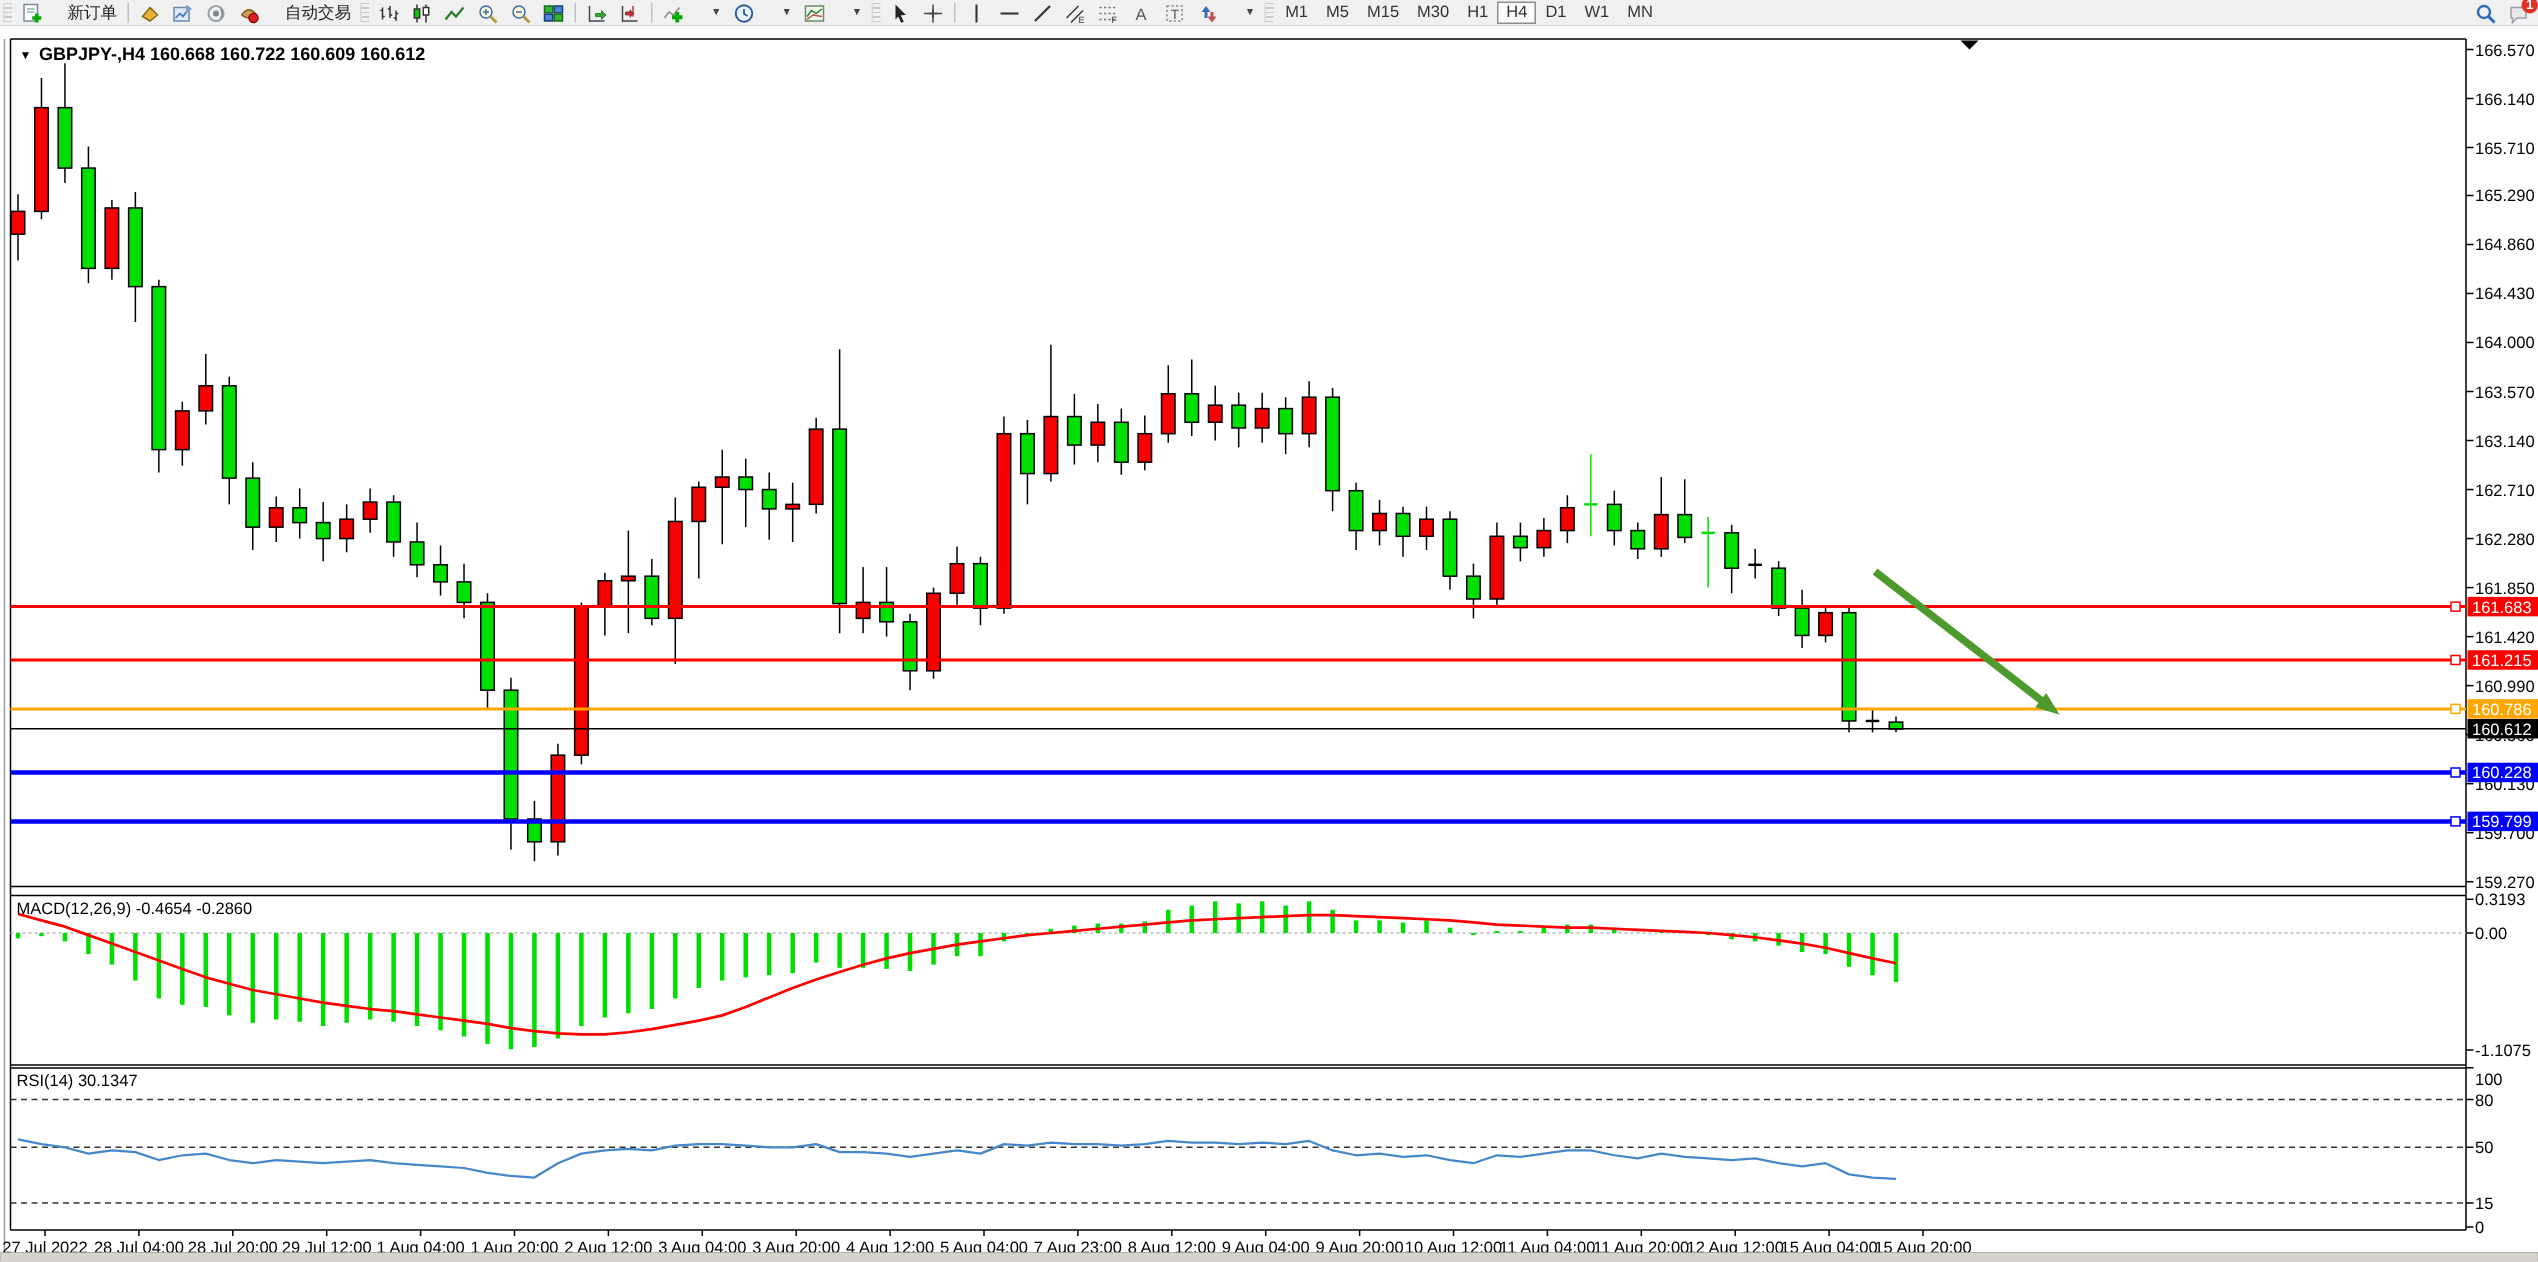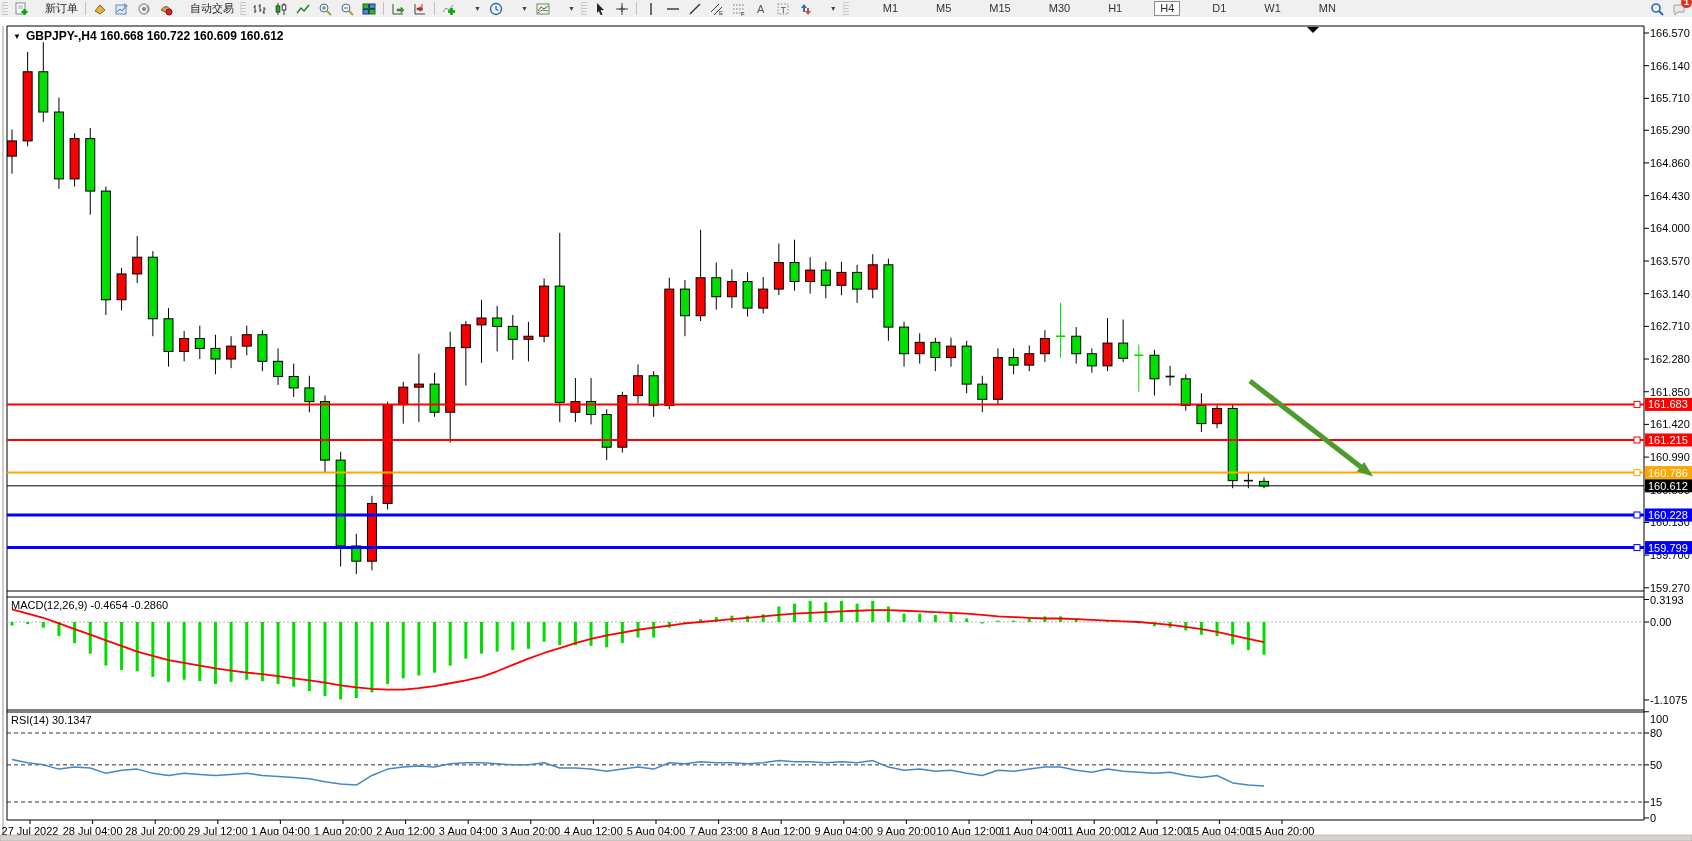--- a/index.html
+++ b/index.html
@@ -3,21 +3,21 @@
 <meta charset="utf-8">
 <style>
   html,body{margin:0;padding:0;background:#fff;width:1692px;height:841px;overflow:hidden;
     font-family:"Liberation Sans",sans-serif;}
   
   .tb{position:absolute;left:0;top:0;width:1692px;height:17px;background:#f0f0f0;
       border-bottom:1px solid #98989a;display:flex;align-items:center;font-size:11px;color:#222;}
   .tb .grip{width:5px;height:13px;margin:0 2px;background:repeating-linear-gradient(180deg,#c8c8c8 0 1px,#f0f0f0 1px 3px);border-left:1px solid #d8d8d8;}
   .tb .sep{width:1px;height:13px;background:#c0c0c0;margin:0 3px;}
   .tbtn{display:flex;align-items:center;gap:17px;padding:1px 4px;height:15px;cursor:default;white-space:nowrap;}
-  .tf{padding:1px 6px;height:13px;line-height:13px;color:#333;margin-left:26px;}
+  .tf{padding:1px 6px;height:13px;line-height:13px;color:#333;}
   .tf.on{background:#fbfbfb;border:1px solid #8d8d8d;padding:0 5px;text-align:right;}
   .ddown{font-size:7px;color:#444;margin-left:1px;}
   .icon14{width:14px;height:14px;display:inline-block;vertical-align:middle;}
   .right-group{margin-left:auto;display:flex;align-items:center;margin-right:6px;gap:8px;}
   .badge{position:absolute;top:-4px;right:-6px;background:#e33022;color:#fff;border-radius:7px;
          font-size:9px;line-height:11px;min-width:11px;text-align:center;font-weight:bold;}
   .chat-wrap{position:relative;}
   
   #chart-svg{position:absolute;left:0;top:17px;}
   text{font-family:"Liberation Sans",sans-serif;}

